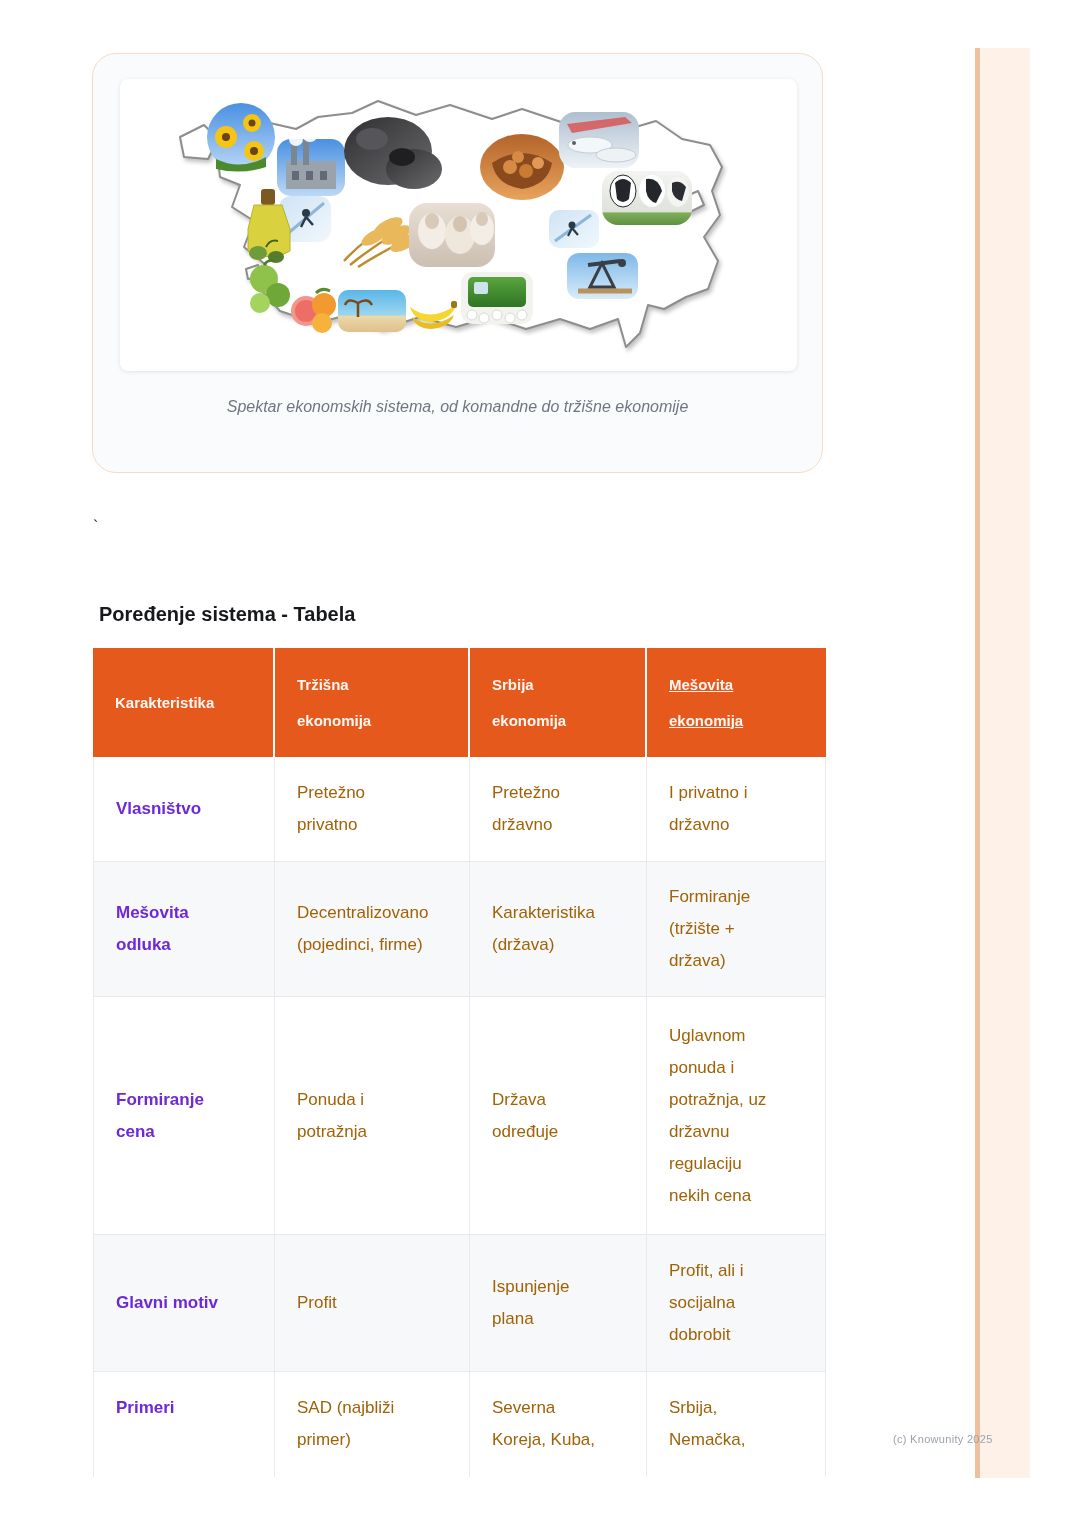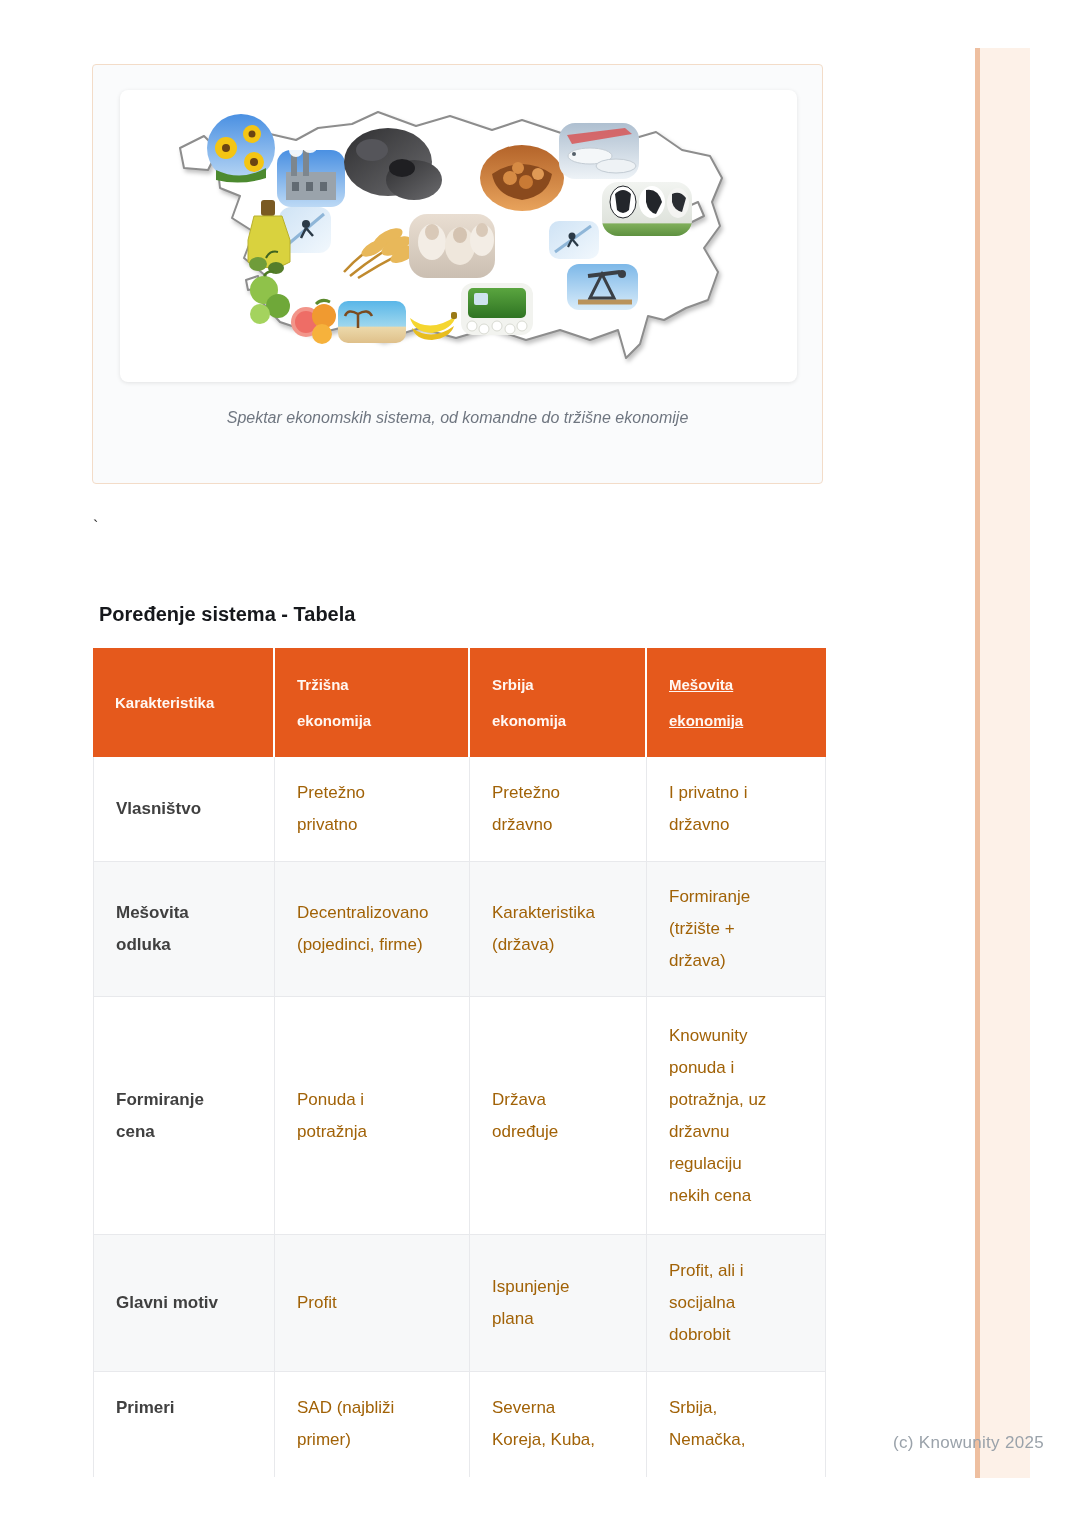--- a/index.html
+++ b/index.html
@@ -4,51 +4,51 @@
 <style>
   html,body{margin:0;padding:0;background:#ffffff;}
   .page{position:relative;width:1080px;height:1528px;background:#fff;overflow:hidden;
         font-family:"Liberation Sans",sans-serif;color:#20242a;}
 
   
   .accent-line{position:absolute;left:975px;top:48px;width:5px;height:1430px;background:#eebfa0;z-index:1;}
   .accent-fill{position:absolute;left:980px;top:48px;width:50px;height:1430px;background:#fdf1e8;z-index:1;}
 
   
-  .figure-card{position:absolute;left:92px;top:64px;width:731px;height:420px;
-               background:#fafbfc;border:1px solid #f3dcc8;border-radius:4px;box-sizing:border-box;text-decoration:underline;}
+  .figure-card{position:absolute;left:92px;top:53px;width:731px;height:420px;
+               background:#fafbfc;border:1px solid #f3dcc8;border-radius:24px;box-sizing:border-box;text-decoration:underline;}
   .figure-panel{position:absolute;left:27px;top:25px;width:677px;height:292px;background:#ffffff;
                 border-radius:8px;box-shadow:0 1px 4px rgba(0,0,0,0.10);overflow:hidden;}
   .figure-caption{position:absolute;left:0;top:344px;width:100%;text-align:center;
                   font-style:italic;font-size:16px;color:#6f7680;}
 
   .stray-char{position:absolute;left:93px;top:518px;font-size:16px;color:#333;}
 
   .section-heading{position:absolute;left:99px;top:586px;font-size:20px;font-weight:bold;color:#16181c;}
 
   
   .table-wrap{position:absolute;left:93px;top:648px;width:733px;height:829px;overflow:hidden;}
   table.compare{border-collapse:separate;border-spacing:0;table-layout:fixed;width:733px;
                 font-size:17px;line-height:32px;}
   table.compare th{background:#e5591c;color:#fff7f2;font-weight:bold;text-align:left;
                    vertical-align:middle;padding:14px 16px 14px 22px;height:109px;box-sizing:border-box;
                    white-space:pre-line;font-size:15px;line-height:36px;border-right:2px solid #ffffff;}
   table.compare th:last-child{border-right:none;text-decoration:underline;}
   table.compare td{background:#ffffff;border-right:1px solid #e8e9ec;border-bottom:1px solid #e8e9ec;
                    vertical-align:middle;padding:14px 16px 14px 22px;box-sizing:border-box;
                    color:#a16207;white-space:pre-line;}
-  table.compare td:first-child{border-left:1px solid #e8e9ec;font-weight:bold;color:#404040;}
+  table.compare td:first-child{border-left:1px solid #e8e9ec;font-weight:bold;color:#6d28d9;}
   table.compare tr.striped td{background:#f7f8f9;}
   table.compare tr.row-h1 td{height:105px;}
   table.compare tr.row-h2 td{height:135px;}
   table.compare tr.row-h3 td{height:238px;}
   table.compare tr.row-h4 td{height:137px;}
   table.compare tr.row-h5 td{height:170px;vertical-align:top;padding-top:20px;}
 
-  .copyright{position:absolute;left:893px;top:1433px;font-size:17px;color:#9aa2aa;z-index:2;letter-spacing:.3px;}
+  .copyright{position:absolute;left:893px;top:1433px;font-size:11px;color:#9aa2aa;z-index:2;letter-spacing:.3px;}
 
   .map-svg{display:block;width:677px;height:292px;}
   .map-outline{fill:#ffffff;stroke:#8d8d8d;stroke-width:2;stroke-linejoin:round;
                filter:drop-shadow(2px 3px 2px rgba(0,0,0,0.25));}
 </style>
 </head>
 <body>
 
 <div class="page">
 
@@ -311,21 +311,21 @@
 (tržište +
 država)</td>
         </tr>
         <tr class="row-h3">
           <td>Formiranje
 cena</td>
           <td>Ponuda i
 potražnja</td>
           <td>Država
 određuje</td>
-          <td>Knowunity
+          <td>Uglavnom
 ponuda i
 potražnja, uz
 državnu
 regulaciju
 nekih cena</td>
         </tr>
         <tr class="row-h4 striped">
           <td>Glavni motiv</td>
           <td>Profit</td>
           <td>Ispunjenje

